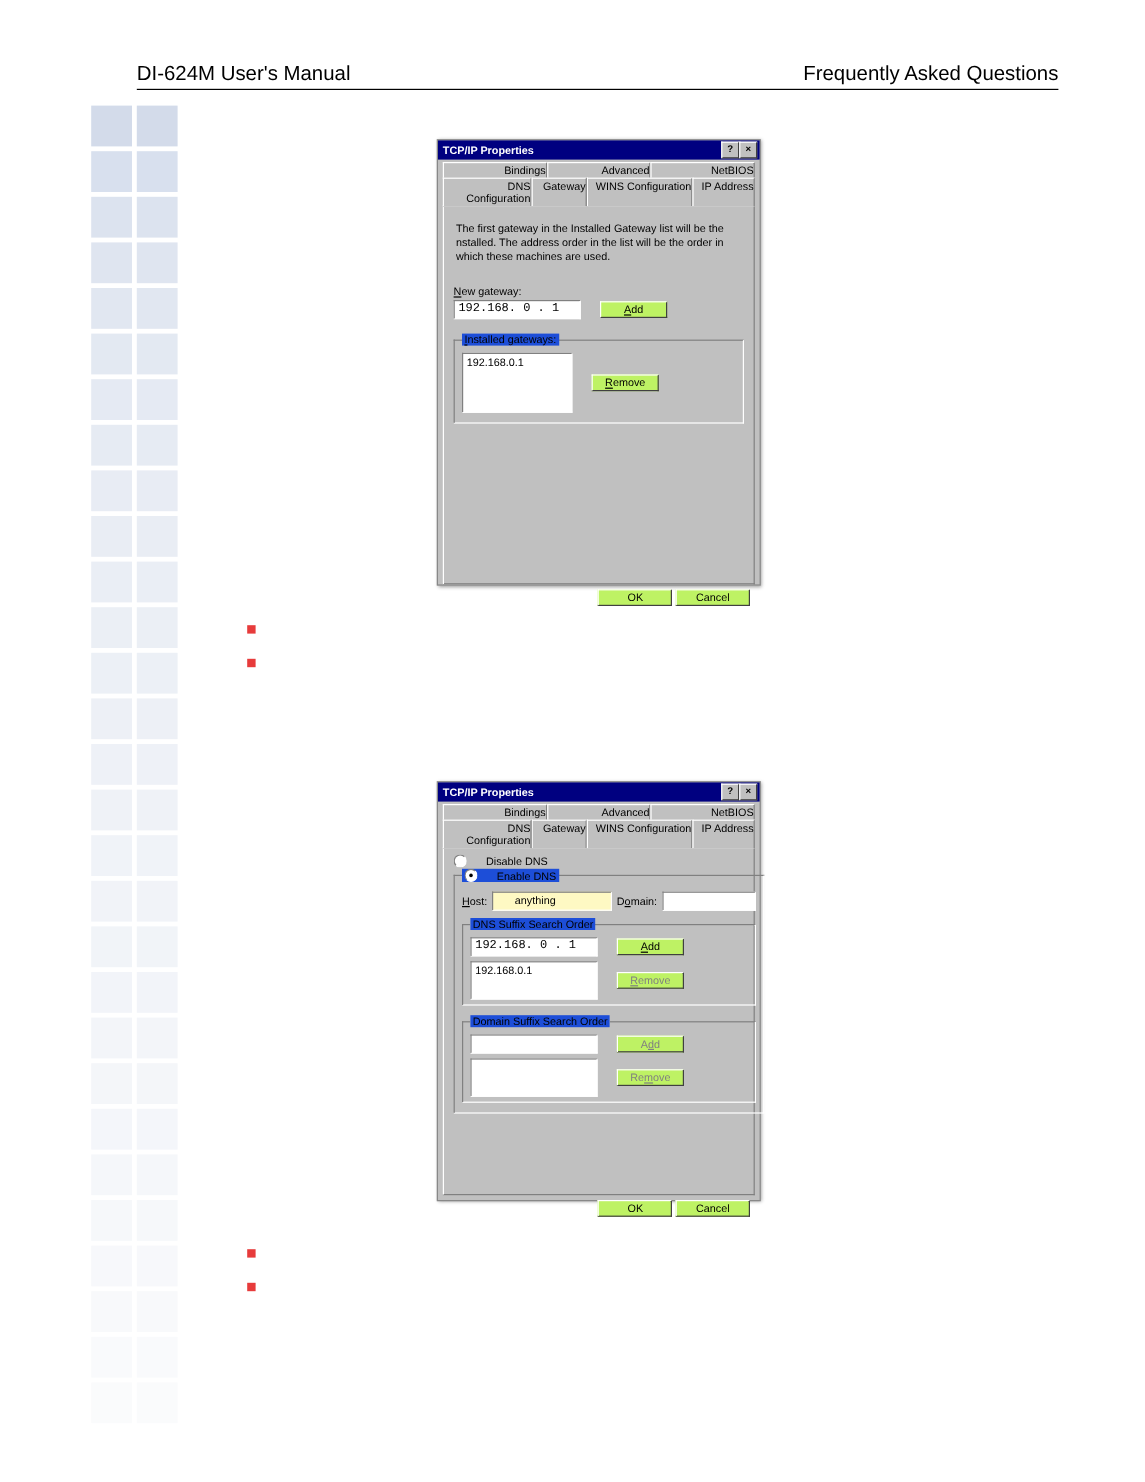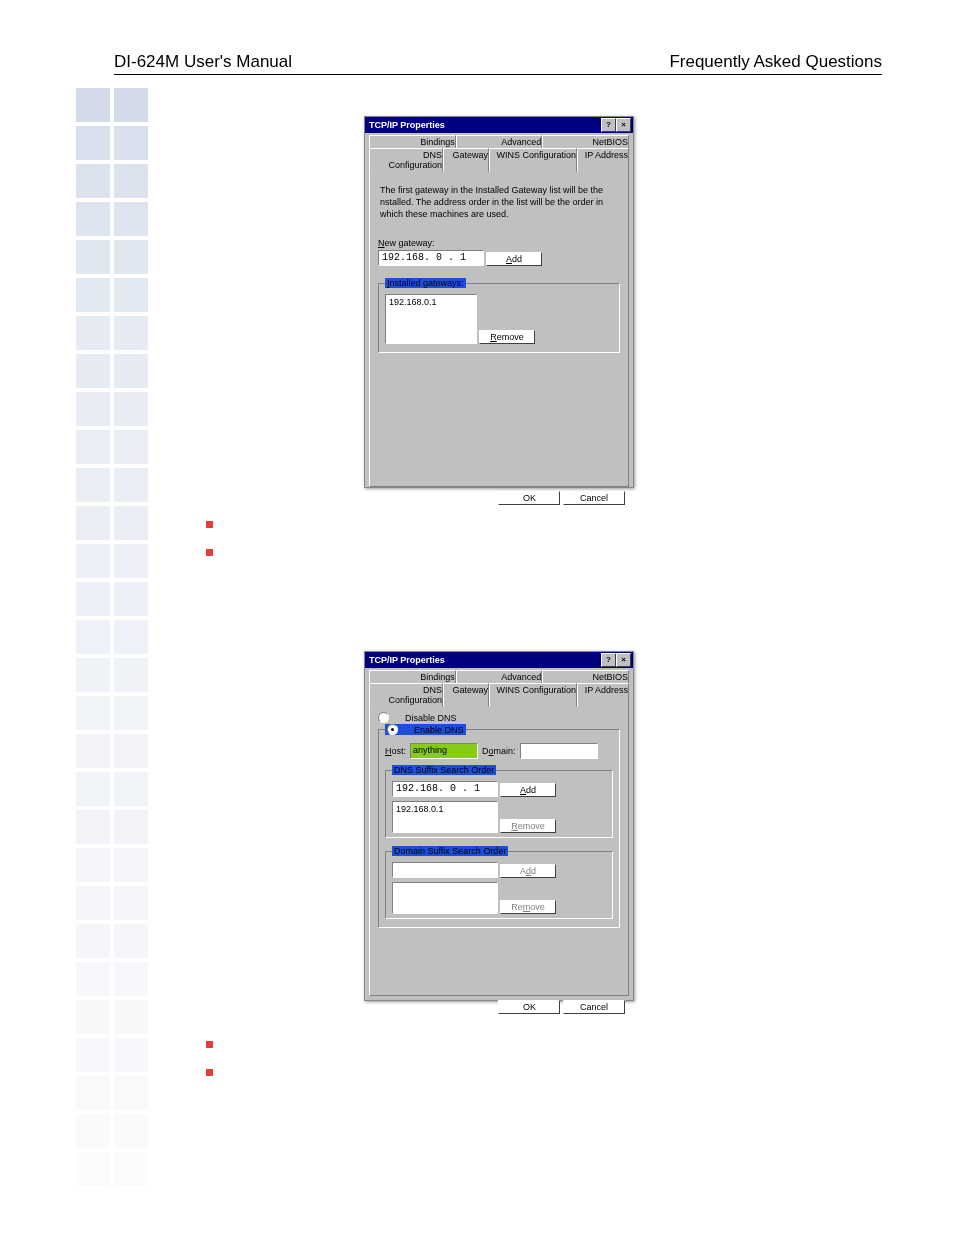--- a/index.html
+++ b/index.html
@@ -50,27 +50,27 @@
   .dialog{position:absolute;left:364px;width:268px;background:#C0C0C0;border:1px solid #888;box-shadow:1px 1px 3px rgba(0,0,0,.4);font-family:"MS Sans Serif",Tahoma,Arial,sans-serif;font-size:9px;color:#000}
   .titlebar{background:#000080;color:#fff;font-weight:bold;display:flex;align-items:center;justify-content:space-between;padding:1px 2px 1px 4px;height:14px}
   .titlebar .tbtns{display:flex;gap:0}
   .tbtn{width:13px;height:12px;background:#C0C0C0;border:1px solid;border-color:#fff #404040 #404040 #fff;display:inline-flex;align-items:center;justify-content:center;font-size:8px;font-weight:bold;color:#000;line-height:1}
   .tabs{position:relative;margin:2px 4px 0 4px}
   .tabrow{display:flex}
   .tab{background:#C0C0C0;border:1px solid;border-color:#fff #808080 #C0C0C0 #fff;padding:1px 0;text-align:right;font-size:9px;position:relative}
   .tab.back{}
   .tab.front{z-index:2;border-bottom-color:#C0C0C0}
   .tabpanel{border:1px solid;border-color:#fff #808080 #808080 #fff;background:#C0C0C0;padding:8px 8px 10px 8px;margin-top:-1px}
-  .winbtn{display:inline-block;background:#ffffff;border:1px solid;border-color:#fff #404040 #404040 #fff;padding:1px 0;text-align:center;font-size:9px;min-width:54px}
+  .winbtn{display:inline-block;background:#bef264;border:1px solid;border-color:#fff #404040 #404040 #fff;padding:1px 0;text-align:center;font-size:9px;min-width:54px}
   .winbtn.disabled{color:#808080}
   .field{background:#fff;border:1px solid;border-color:#808080 #fff #fff #808080;padding:1px 3px;font-family:"Courier New",monospace;font-size:10px;height:12px;line-height:12px}
   .listbox{background:#fff;border:1px solid;border-color:#808080 #fff #fff #808080;padding:2px 3px;font-size:9px}
   fieldset.grp{border:1px solid;border-color:#808080 #fff #fff #808080;padding:6px 6px 8px 6px;margin:0}
   fieldset.grp legend{font-size:9px;padding:0 2px;background:#1d4ed8}
-  .row{display:flex;align-items:flex-end;gap:2px}
+  .row{display:flex;align-items:center;gap:16px}
   .dlgfoot{text-align:right;padding:4px 8px 8px 0}
   .und{text-decoration:underline}
   .radio{display:flex;align-items:center;gap:16px;font-size:9px;margin:1px 0}
   .radio .r{width:9px;height:9px;border-radius:50%;background:#fff;border:1px solid;border-color:#808080 #fff #fff #808080;display:inline-flex;align-items:center;justify-content:center}
   .radio .r.checked::after{content:"";width:3px;height:3px;border-radius:50%;background:#000}
 
   
   .dialog.d1{top:116px;height:370px}
   .d1 .tabrow.r1 .tab{flex:1}
   .d1 .tabrow.r2{margin-top:-1px}
@@ -83,21 +83,21 @@
   .d1 .ipfield{width:98px;letter-spacing:0}
 
   
   .dialog.d2{top:651px;height:348px}
   .d2 .tabpanel{height:274px;padding-top:4px}
   .d2 .tabrow.r2 .tab:nth-child(1){flex:0 0 72px}
   .d2 .tabrow.r2 .tab:nth-child(2){flex:0 0 44px}
   .d2 .tabrow.r2 .tab:nth-child(3){flex:1}
   .d2 .tabrow.r2 .tab:nth-child(4){flex:0 0 50px}
   .d2 .hostrow{display:flex;align-items:center;gap:4px;margin:6px 0}
-  .d2 .hostfield{width:62px;background:#84cc16;border:1px solid;border-color:#808080 #fff #fff #808080;font-size:9px;padding:1px 2px;height:12px}
+  .d2 .hostfield{width:62px;background:#fef9c3;border:1px solid;border-color:#808080 #fff #fff #808080;font-size:9px;padding:1px 18px;height:12px}
   .d2 .domfield{width:72px;background:#fff;border:1px solid;border-color:#808080 #fff #fff #808080;font-size:9px;padding:1px 2px;height:12px}
   .d2 .ipfield2{width:98px;letter-spacing:0}
 </style>
 </head>
 <body>
 <div class="page">
 
 <div class="header">
   <span class="left">DI-624M User's Manual</span>
   <span class="right">Frequently Asked Questions</span>

